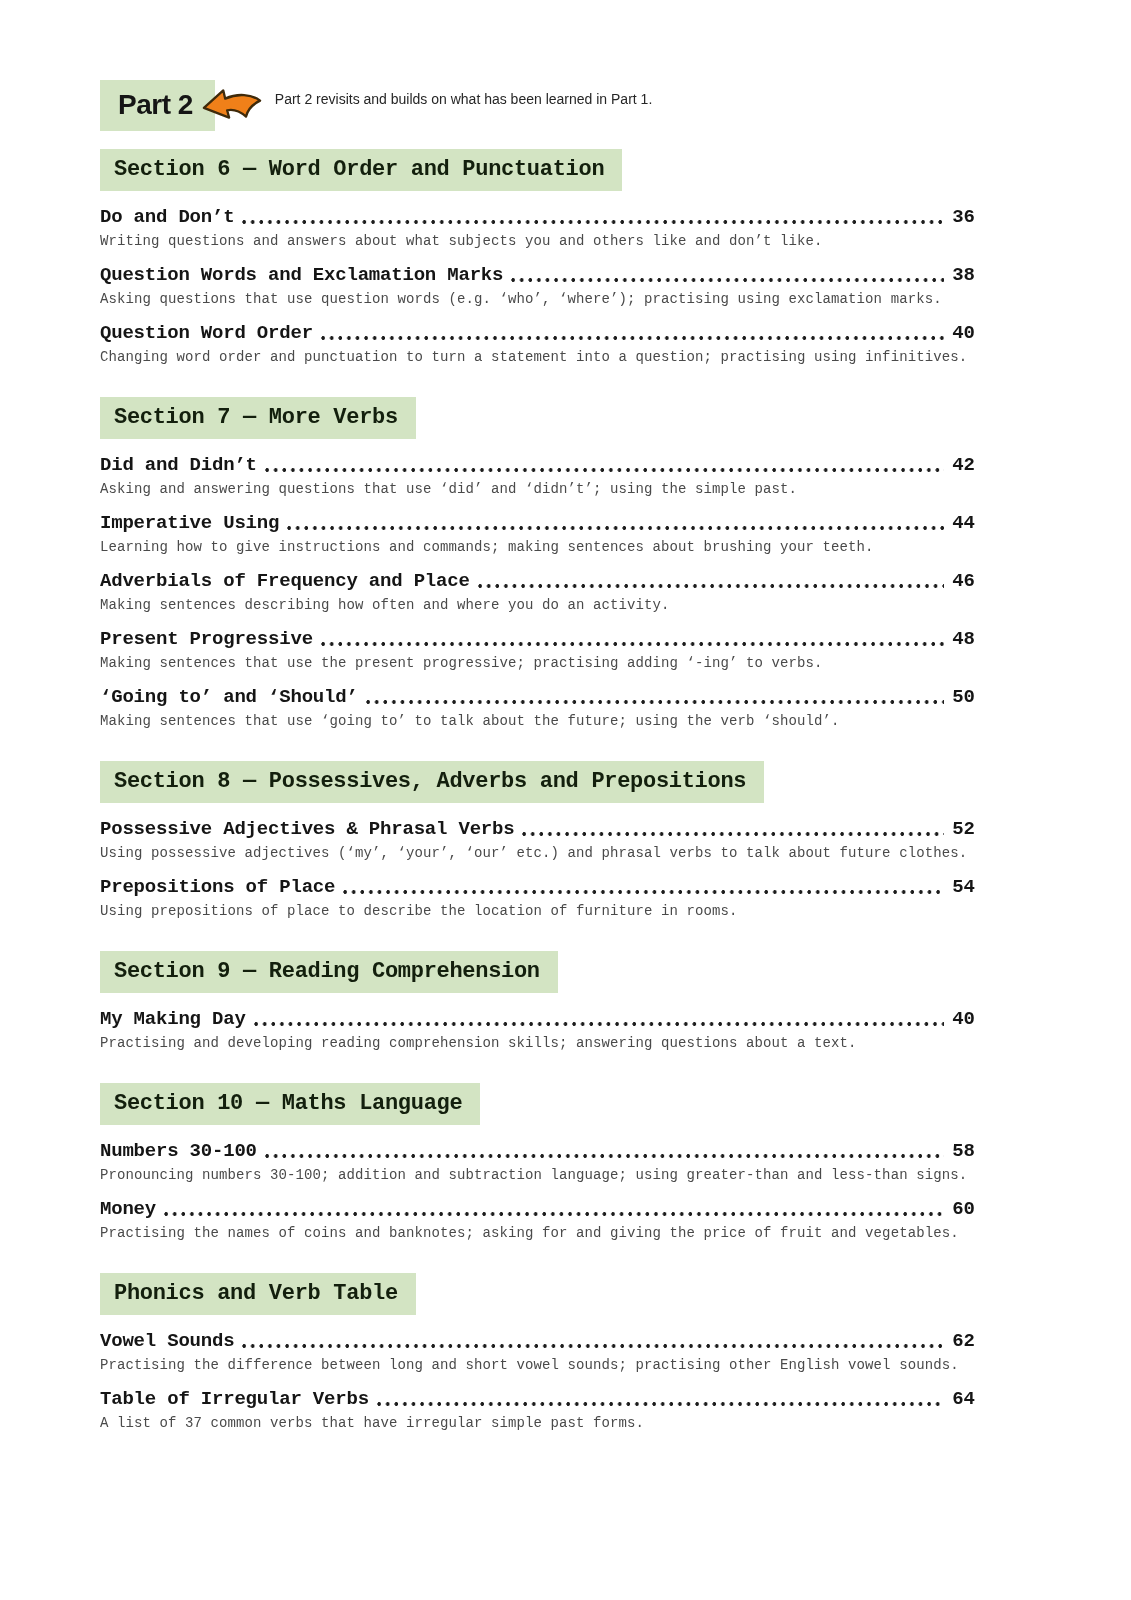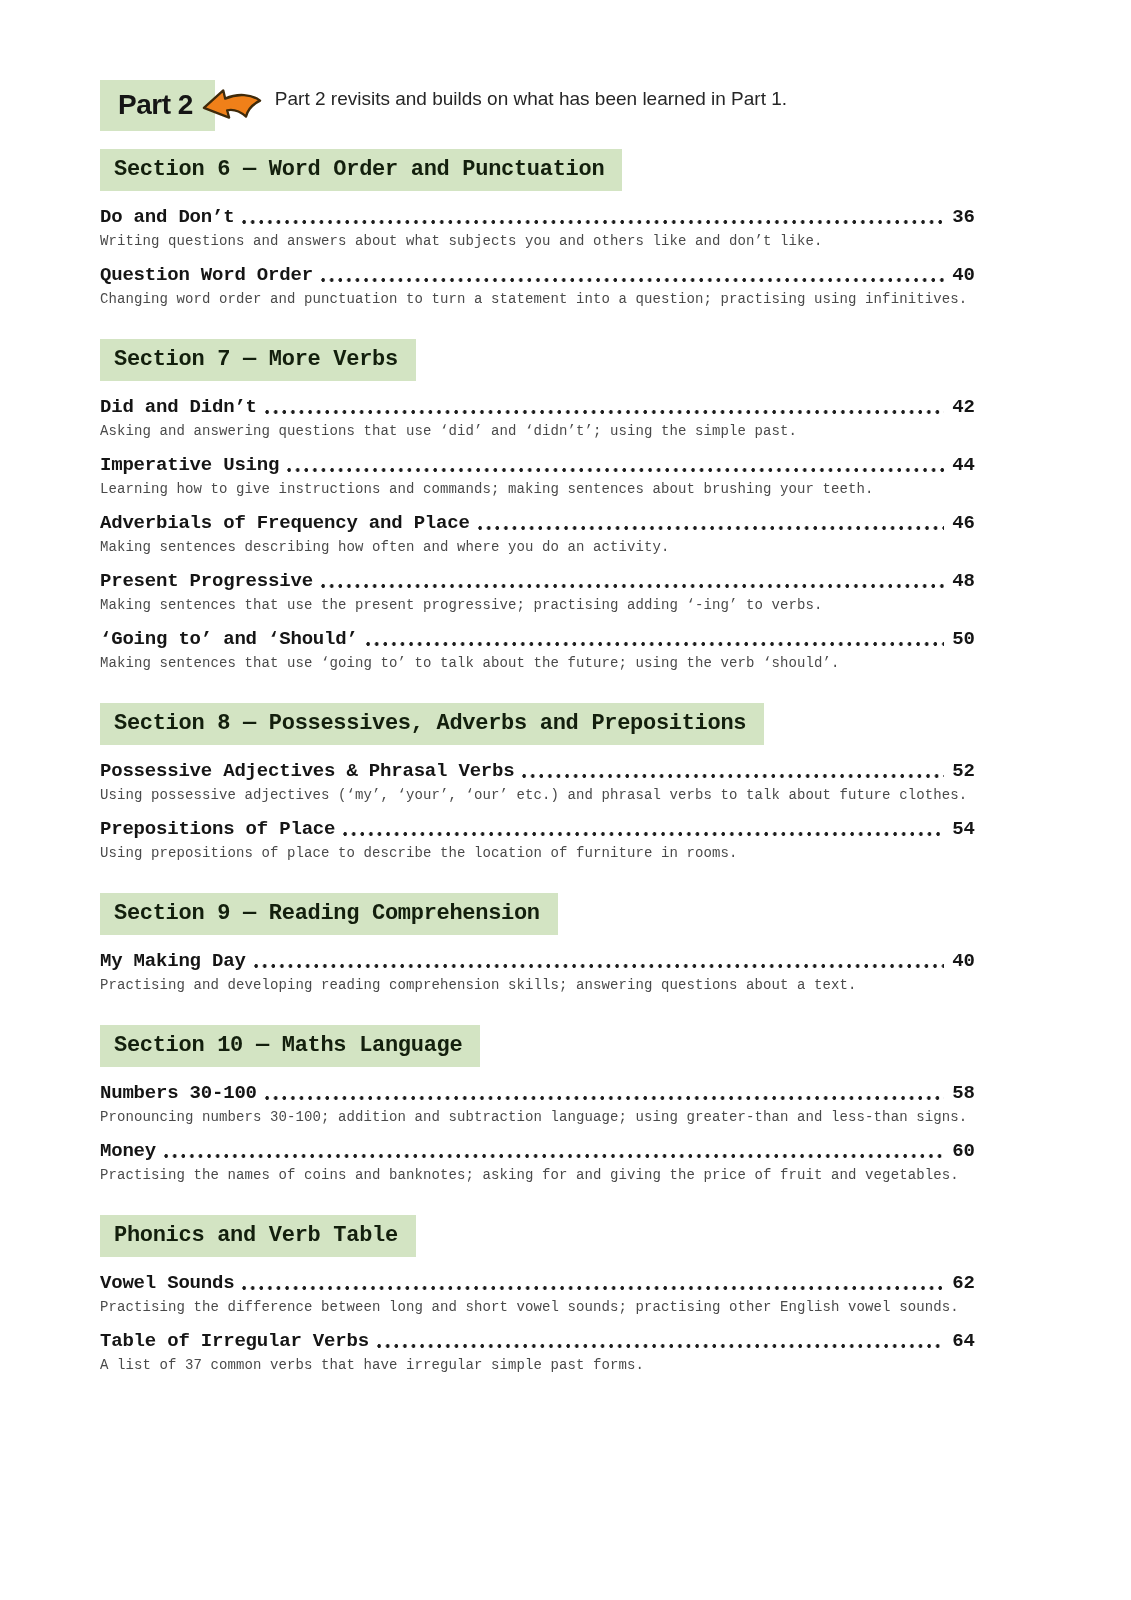--- a/index.html
+++ b/index.html
@@ -30,21 +30,21 @@
     font-weight:bold;
     letter-spacing:-0.5px;
     color:var(--ink);
   }
   .arrow-wrap{
     margin:-4px 12px 0 -14px;
     flex:0 0 auto;
     line-height:0;
   }
   .part-intro{
-    font-size:19px;
+    font-size:14px;
     color:#262626;
     margin-top:-14px;
   }
   
   .section{margin-top:32px;font-family:Liberation Mono, monospace;}
   .section.first{margin-top:14px;}
   .section-header{
     display:inline-block;
     background:var(--green);
     padding:8px 18px 9px 14px;
@@ -110,20 +110,28 @@
     <div class="entry">
       <div class="entry-line">
         <span class="entry-title">Do and Don’t</span>
         <span class="leader"></span>
         <span class="entry-page">36</span>
       </div>
       <div class="entry-desc">Writing questions and answers about what subjects you and others like and don’t like.</div>
     </div>
     <div class="entry">
       <div class="entry-line">
+        <span class="entry-title">Question Words and Exclamation Marks</span>
+        <span class="leader"></span>
+        <span class="entry-page">38</span>
+      </div>
+      <div class="entry-desc">Asking questions that use question words (e.g. ‘who’, ‘where’); practising using exclamation marks.</div>
+    </div>
+    <div class="entry">
+      <div class="entry-line">
         <span class="entry-title">Question Word Order</span>
         <span class="leader"></span>
         <span class="entry-page">40</span>
       </div>
       <div class="entry-desc">Changing word order and punctuation to turn a statement into a question; practising using infinitives.</div>
     </div>
   </div>
 
   <div class="section">
     <div class="section-header">Section 7 — More Verbs</div>

